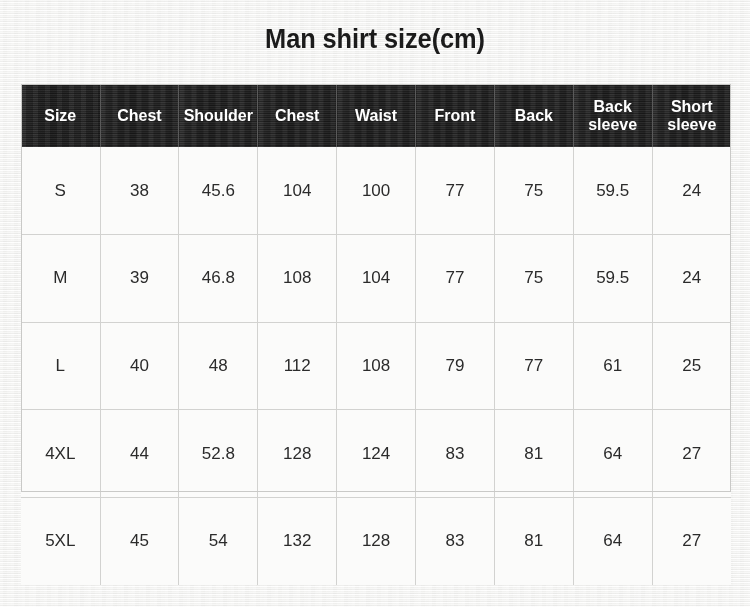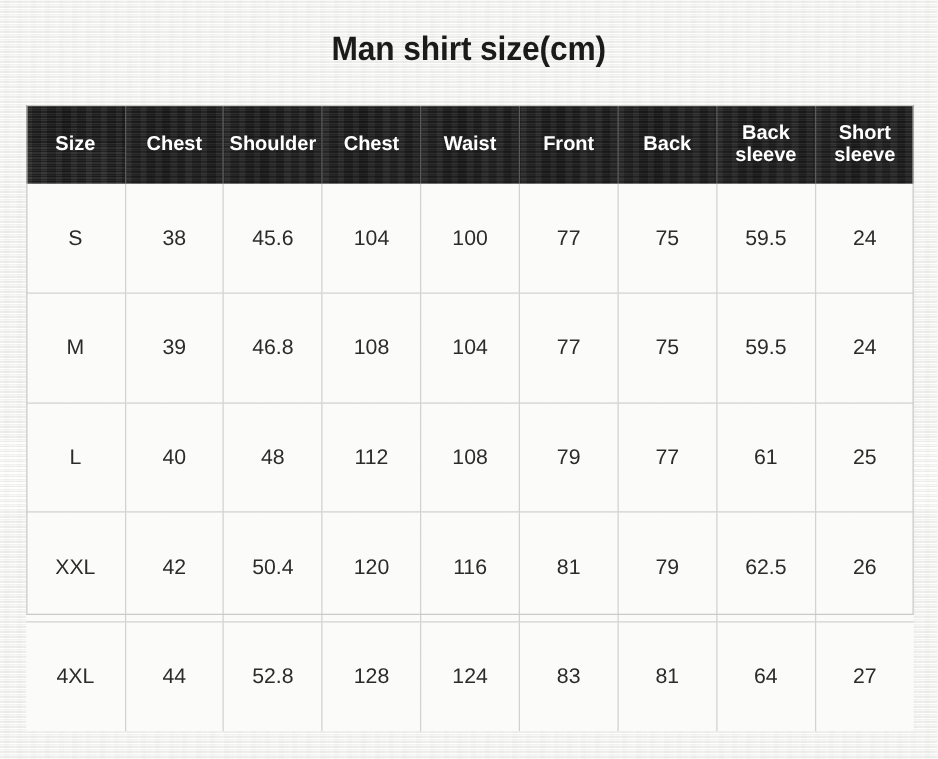--- a/index.html
+++ b/index.html
@@ -219,38 +219,38 @@
             <td>40</td>
             <td>48</td>
             <td>112</td>
             <td>108</td>
             <td>79</td>
             <td>77</td>
             <td>61</td>
             <td>25</td>
           </tr>
           <tr>
-            <td>XXL</td>
-            <td>42</td>
-            <td>50.4</td>
-            <td>120</td>
-            <td>116</td>
-            <td>81</td>
-            <td>79</td>
-            <td>62.5</td>
-            <td>26</td>
-          </tr>
-          <tr>
             <td>4XL</td>
             <td>44</td>
             <td>52.8</td>
             <td>128</td>
             <td>124</td>
             <td>83</td>
             <td>81</td>
             <td>64</td>
             <td>27</td>
           </tr>
+          <tr>
+            <td>5XL</td>
+            <td>45</td>
+            <td>54</td>
+            <td>132</td>
+            <td>128</td>
+            <td>83</td>
+            <td>81</td>
+            <td>64</td>
+            <td>27</td>
+          </tr>
         </tbody>
     </table>
   </div>
 
 </div>
 
 </body></html>

